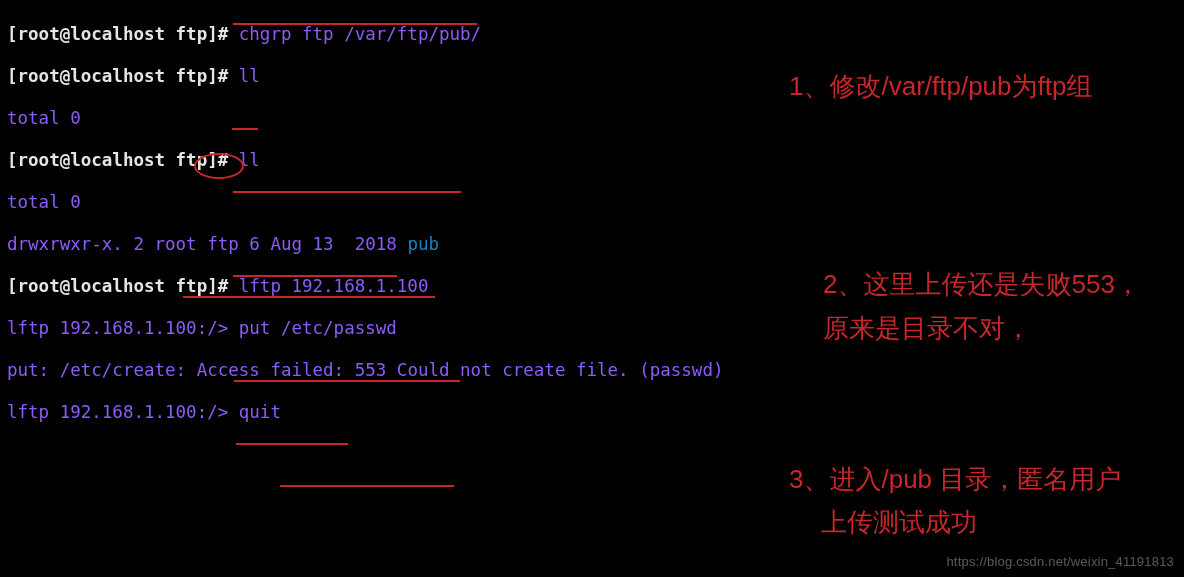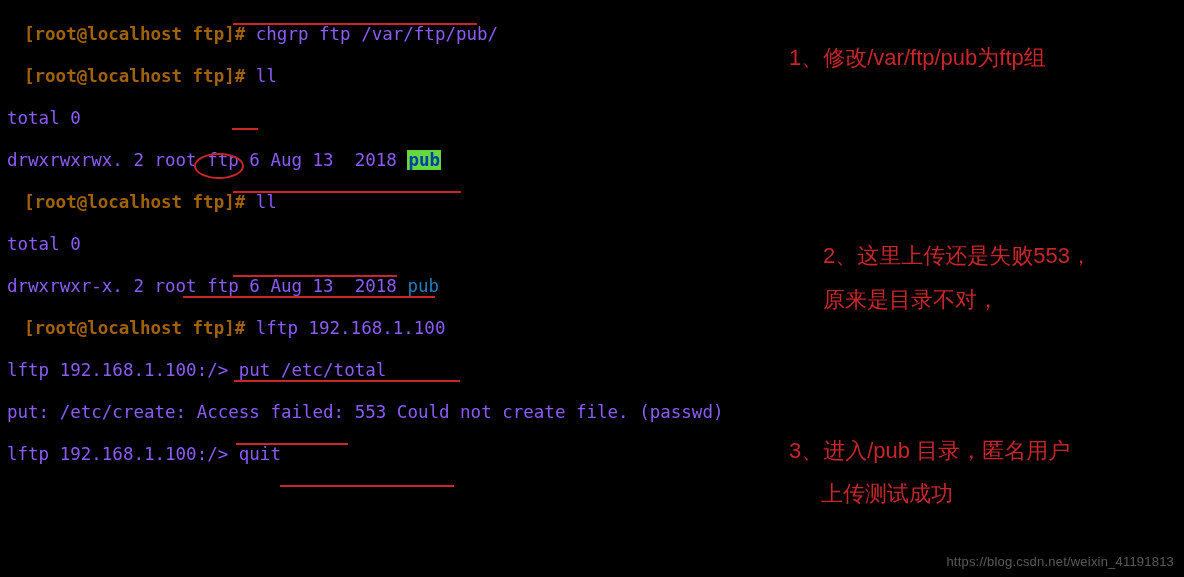--- a/index.html
+++ b/index.html
@@ -18,55 +18,54 @@
     left: 7px;
     top: 3px;
     width: 1170px;
     height: 574px;
     color: #d8d8d8;
     white-space: pre;
     line-height: 21px;
   }
   .line { display:block; height:21px; }
   .wh { color: #8b5cf6; }
-  .prm { color: #a16207; font-weight: bold; margin-left: 17px; }
+  .prm { color: #e5e5e5; font-weight: bold; }
   .blu { color: #1f7fbf; }
   .cy  { color: #48b4e0; }
   .pubhl { background: #64d83e; color: #0040a0; font-weight: bold; padding: 0 1px; }
   .und { position:absolute; height:2px; background:#c8262a; }
 
   .oval {
     position:absolute; border:2px solid #c8262a; border-radius:50%;
   }
   .annot {
     position:absolute; color:#c8262a; font-family: "Microsoft YaHei","SimSun",sans-serif;
-    font-size:22px; line-height:34px;
+    font-size:26px; line-height:34px;margin-top:28px;
   }
   .watermark {
     position:absolute; right:10px; bottom:8px;
     font-family: "Microsoft YaHei","SimSun",sans-serif;
     font-size:13px;
     color:rgba(230,230,230,0.38);
     letter-spacing:0.2px;
     margin-top:20px;
   }
 </style>
 </head>
 <body>
 
 <div class="terminal">
 <span class="line"><span class="prm">[root@localhost ftp]# </span><span class="wh">chgrp ftp /var/ftp/pub/</span></span>
 <span class="line"><span class="prm">[root@localhost ftp]# </span><span class="wh">ll</span></span>
 <span class="line"><span class="wh">total 0</span></span>
-<span class="line"><span class="wh">drwxrwxrwx. 2 root ftp 6 Aug 13  2018 </span><span class="pubhl">pub</span></span>
 <span class="line"><span class="prm">[root@localhost ftp]# </span><span class="wh">ll</span></span>
 <span class="line"><span class="wh">total 0</span></span>
 <span class="line"><span class="wh">drwxrwxr-x. 2 root </span><span class="wh">ftp</span><span class="wh"> 6 Aug 13  2018 </span><span class="blu">pub</span></span>
 <span class="line"><span class="prm">[root@localhost ftp]# </span><span class="wh">lftp 192.168.1.100</span></span>
-<span class="line"><span class="wh">lftp 192.168.1.100:/&gt; </span><span class="wh">put /etc/total</span></span>
+<span class="line"><span class="wh">lftp 192.168.1.100:/&gt; </span><span class="wh">put /etc/passwd</span></span>
 <span class="line"><span class="wh">put: /etc/create: </span><span class="wh">Access failed: 553 C</span><span class="wh">ould not create file. (passwd)</span></span>
 <span class="line"><span class="wh">lftp 192.168.1.100:/&gt; </span><span class="wh">quit</span></span>
 
 
 
 
 
 
 
 

